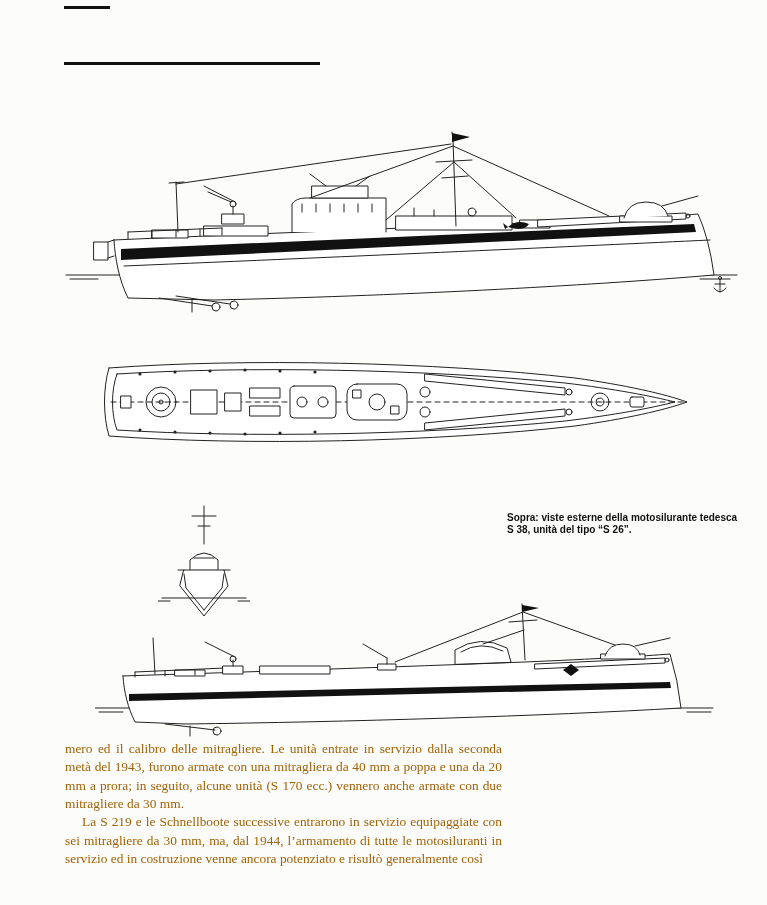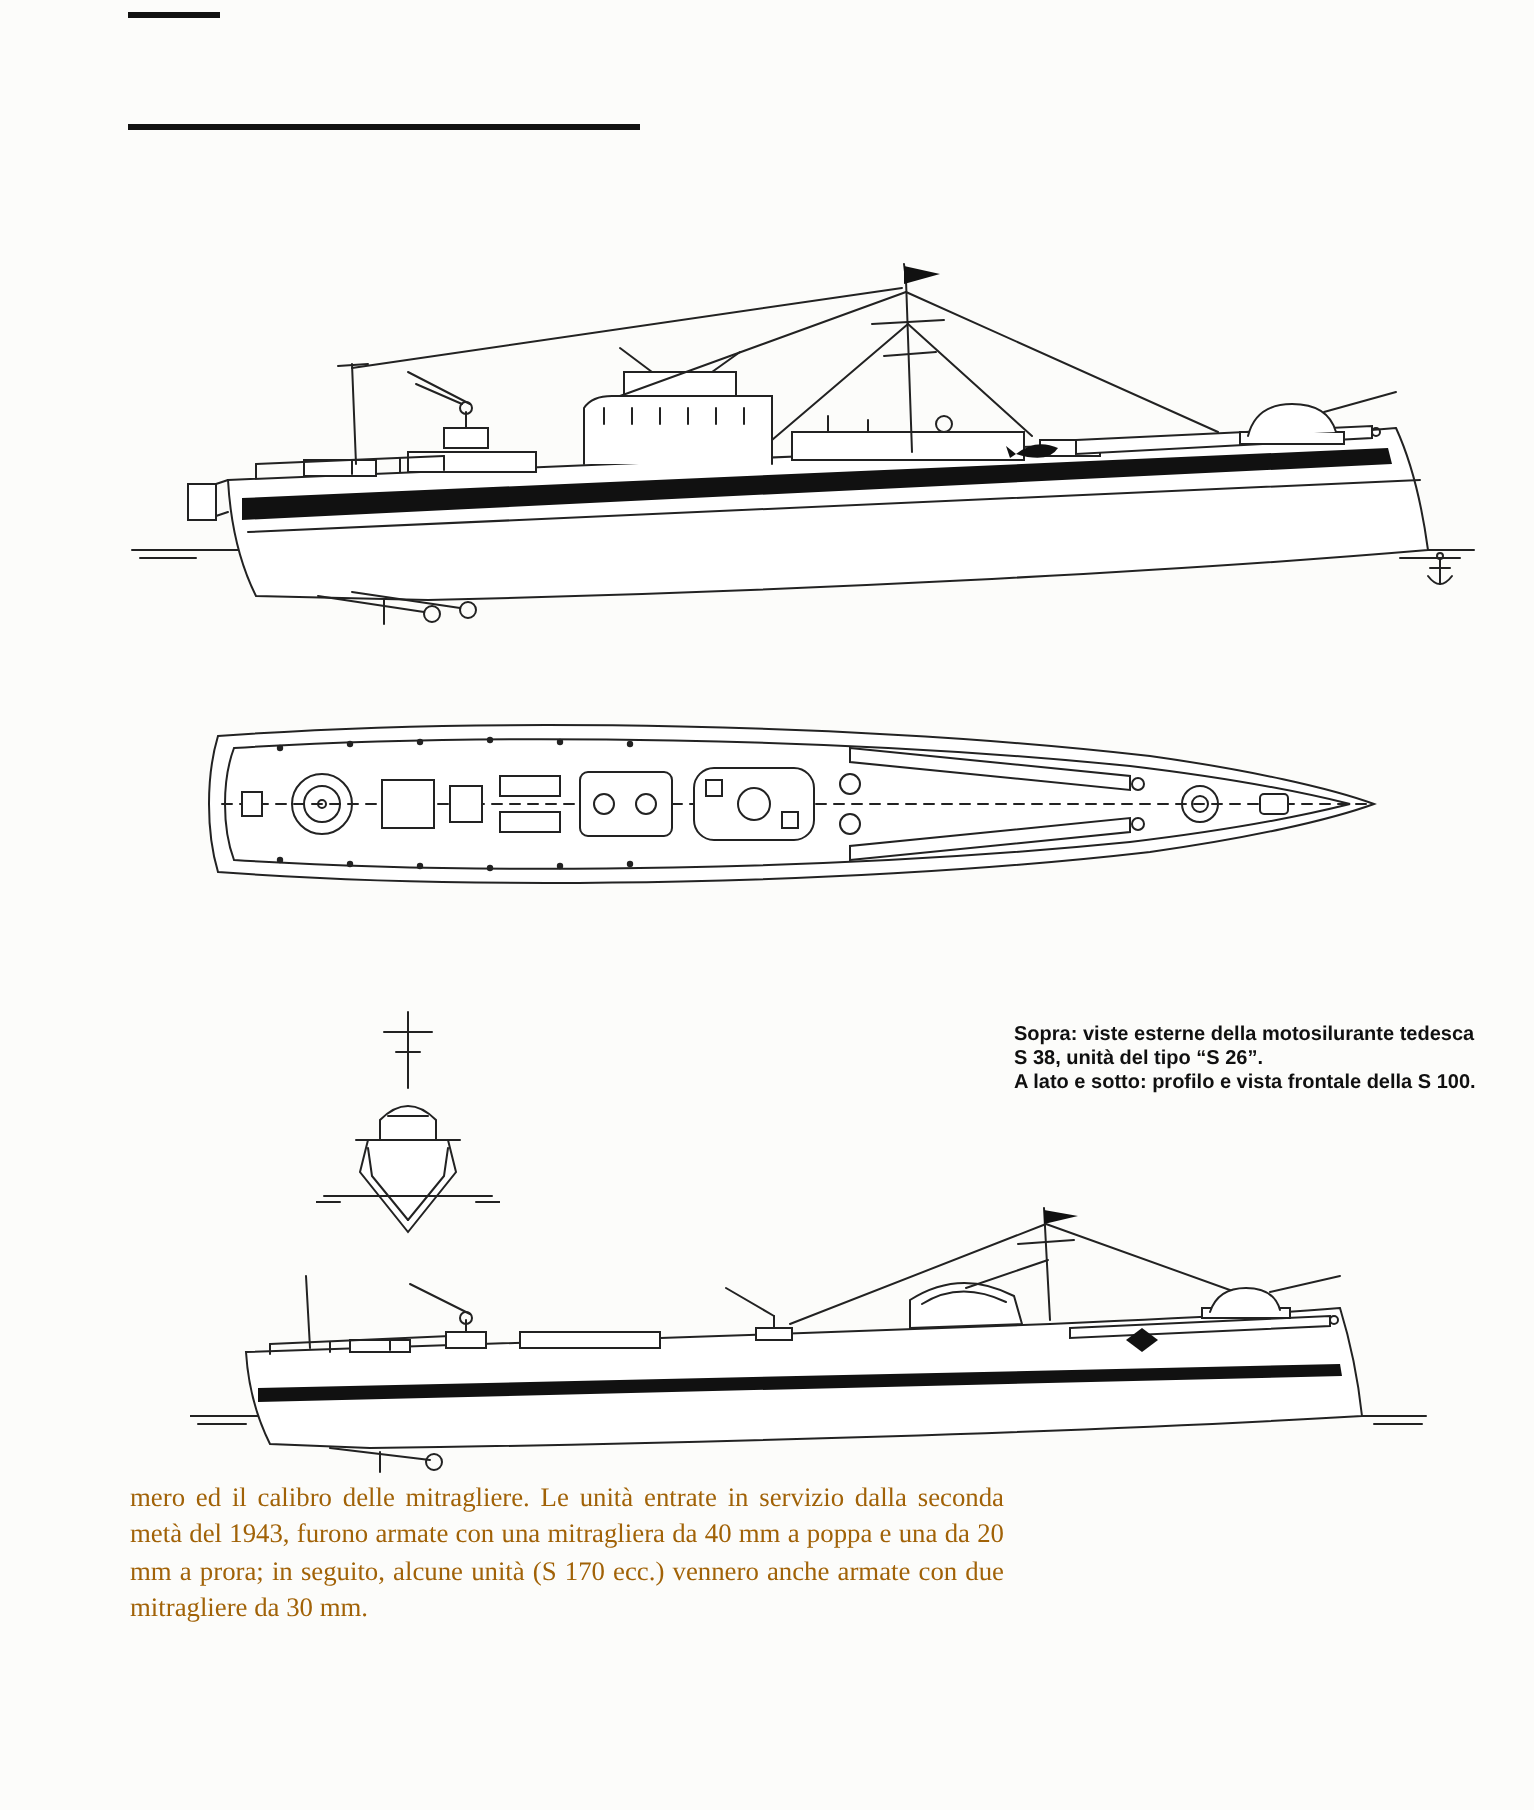--- a/index.html
+++ b/index.html
@@ -230,21 +230,20 @@
           <line x1="4" y1="98" x2="88" y2="98"></line>
           <line x1="0" y1="101" x2="12" y2="101"></line>
           <line x1="80" y1="101" x2="92" y2="101"></line>
         </g>
       </g>
     </svg>
   </div>
 
   <div class="caption">
     <p>Sopra: viste esterne della motosilurante tedesca S 38, unità del tipo “S 26”.</p>
-    <p>A lato e sotto: profilo e vista frontale della S 100.</p>
   </div>
 
   <div class="fig" style="left:95px;top:598px;width:620px;height:140px;" role="img" aria-label="Side profile line drawing of Schnellboot S 100 with armored bridge">
     <svg viewBox="0 0 620 140" class="ship">
       <g stroke="#222" stroke-width="1" fill="none" stroke-linecap="round">
         <g>
           <line x1="0" y1="110" x2="618" y2="110"></line>
           <line x1="4" y1="114" x2="28" y2="114"></line>
           <line x1="592" y1="114" x2="616" y2="114"></line>
         </g>
@@ -300,20 +299,21 @@
         </g>
         <g>
           <path fill="#111" stroke="none" d="M476,66 l8,6 l-8,6 l-8,-6 Z"></path>
         </g>
       </g>
     </svg>
   </div>
 
   <div class="bodytext">
     <p>mero ed il calibro delle mitragliere. Le unità entrate in servizio dalla seconda metà del 1943, furono armate con una mitragliera da 40 mm a poppa e una da 20 mm a prora; in seguito, alcune unità (S 170 ecc.) vennero anche armate con due mitragliere da 30 mm.</p>
+    <p class="indent">La S 219 e le Schnellboote successive entrarono in servizio equipaggiate con sei mitragliere da 30 mm, ma, dal 1944, l’armamento di tutte le motosiluranti in servizio ed in costruzione venne ancora potenziato e risultò generalmente così</p>
   </div>
 
   <div class="watermark">
     
     
   </div>
 
 </div>
 
 </body></html>

